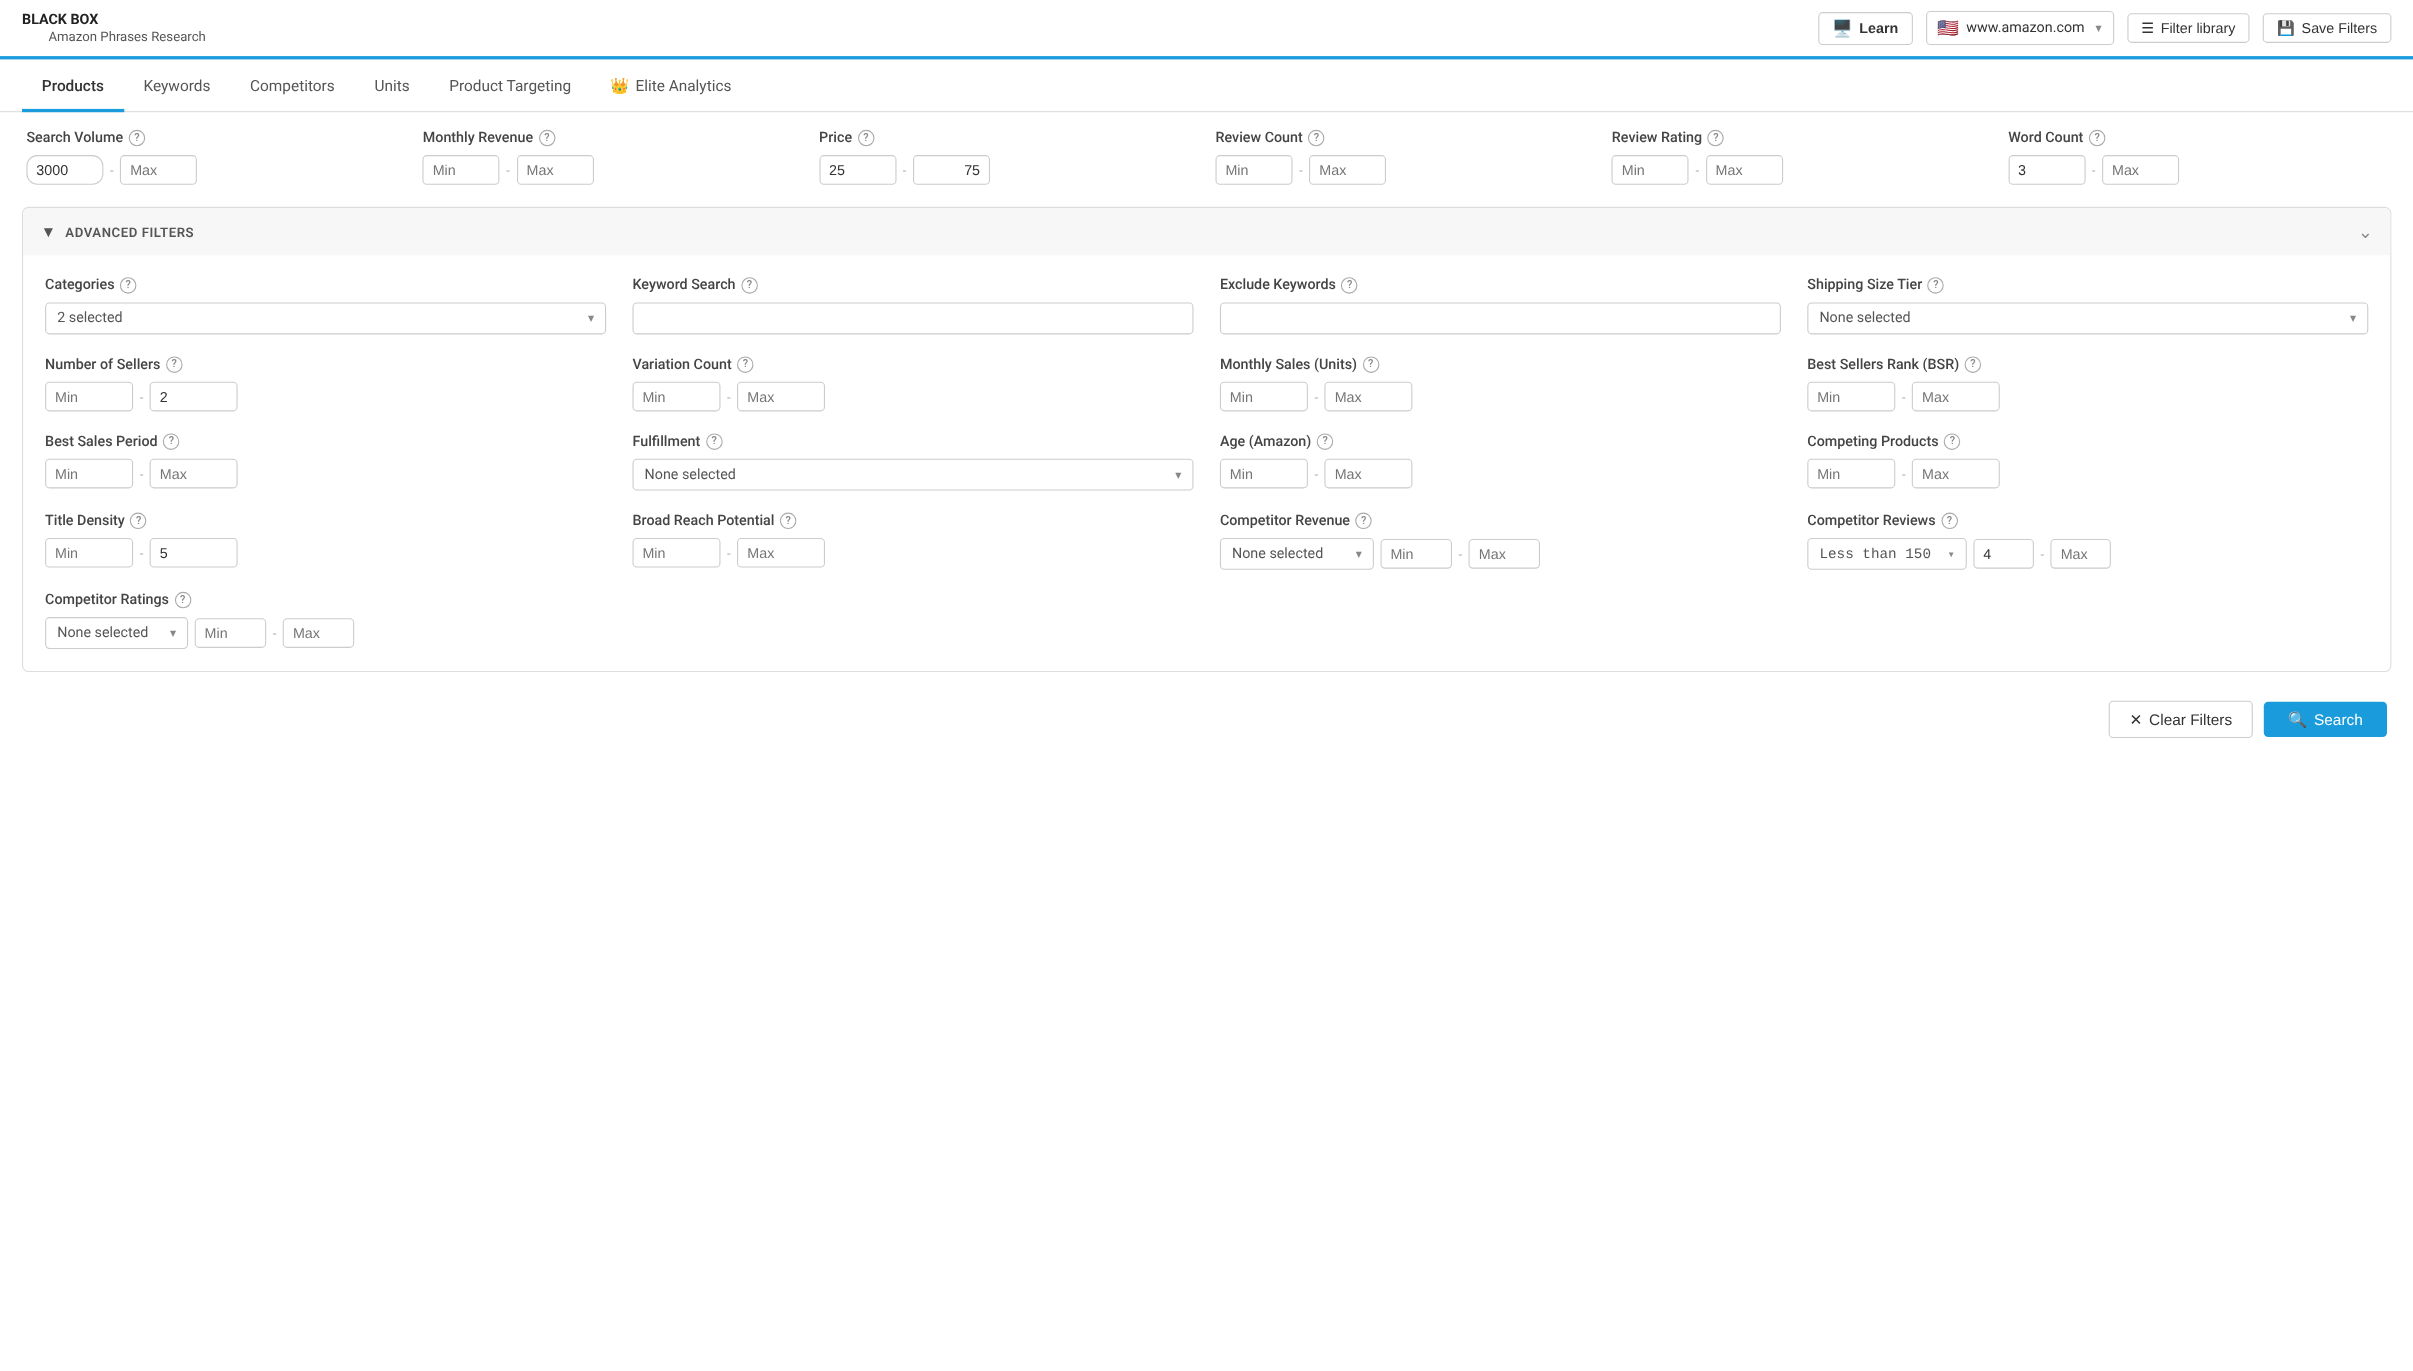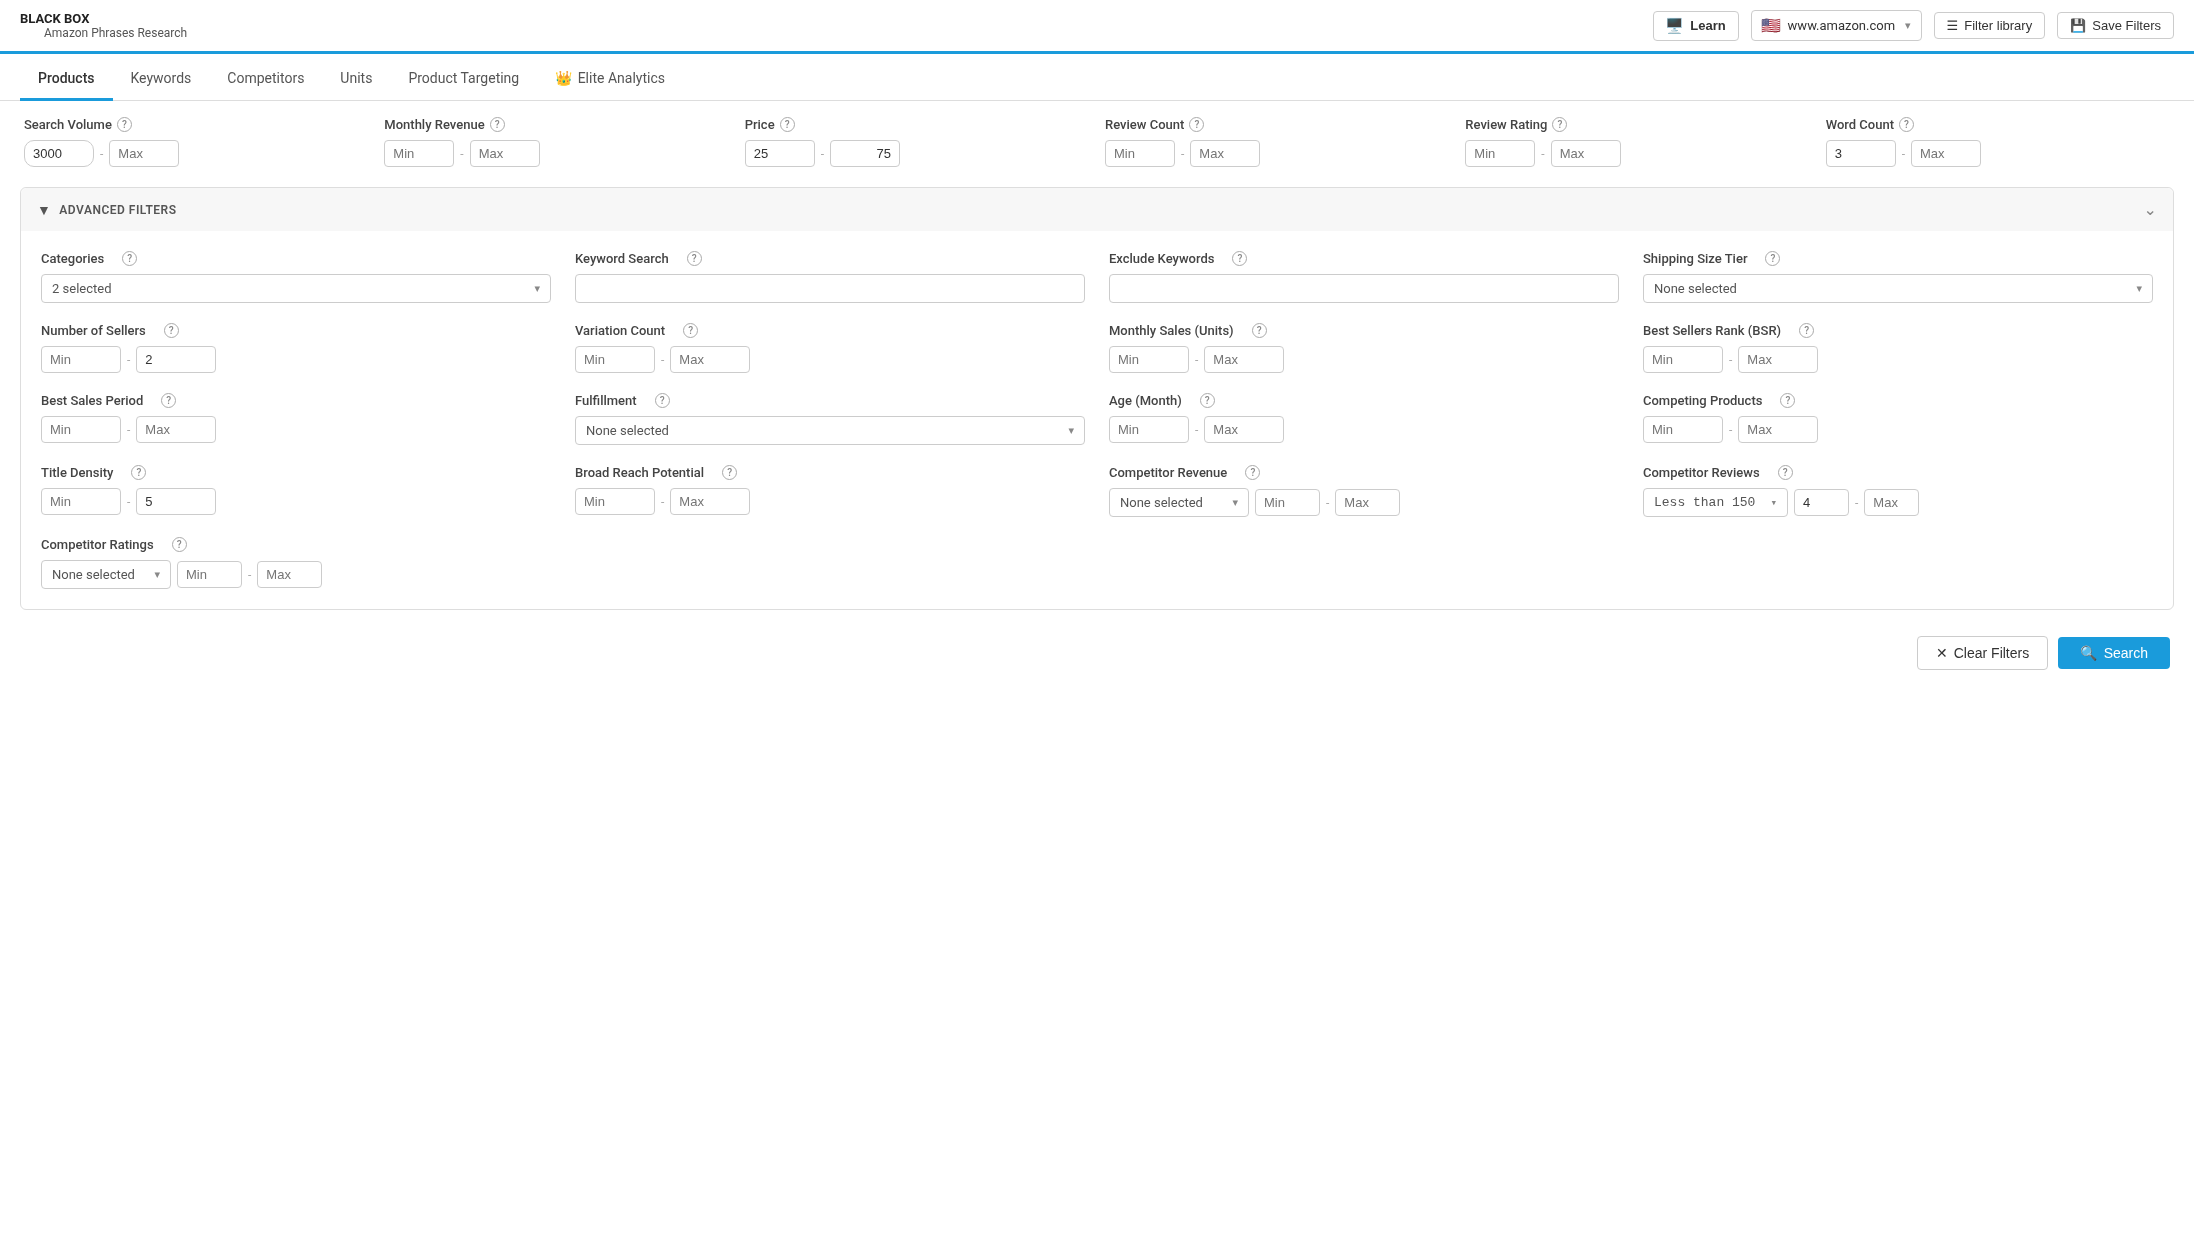--- a/index.html
+++ b/index.html
@@ -70,21 +70,21 @@
       padding: 12px 16px; background: #f7f7f7; border-radius: 6px 6px 0 0;
       cursor: pointer;
     }
     .advanced-header-left { display: flex; align-items: center; gap: 8px; font-size: 12px; font-weight: 600; color: #555; letter-spacing: 0.5px; }
     .filter-funnel { font-size: 14px; color: #555; }
     .chevron { font-size: 16px; color: #888; }
 
     .advanced-body { padding: 20px 20px 20px; }
     .adv-grid { display: grid; grid-template-columns: repeat(4, 1fr); gap: 20px 24px; }
     .adv-group label {
-      display: flex; align-items: center; gap: 18px;
+      display: flex; align-items: center; gap: 5px;
       font-size: 13px; font-weight: 500; color: #444; margin-bottom: 8px;
     }
     .adv-range { display: flex; align-items: center; gap: 6px; }
     .adv-input {
       border: 1px solid #ccc; border-radius: 4px; padding: 5px 8px;
       font-size: 13px; width: 80px; background: #fff; color: #333;
     }
     .adv-sep { color: #aaa; font-size: 12px; }
 
     .dropdown-select {
@@ -354,21 +354,21 @@
           <span class="help-icon">?</span>
         </label>
         <div class="dropdown-select">
           <span>None selected</span>
           <span class="dropdown-arrow">▾</span>
         </div>
       </div>
 
       <div class="adv-group">
         <label>
-          <span>Age (Month)</span>
+          <span>Age (Amazon)</span>
           <span class="help-icon">?</span>
         </label>
         <div class="adv-range">
           <input class="adv-input" placeholder="Min" style="">
           <span class="adv-sep">-</span>
           <input class="adv-input" placeholder="Max" style="">
         </div>
       </div>
 
       <div class="adv-group">

